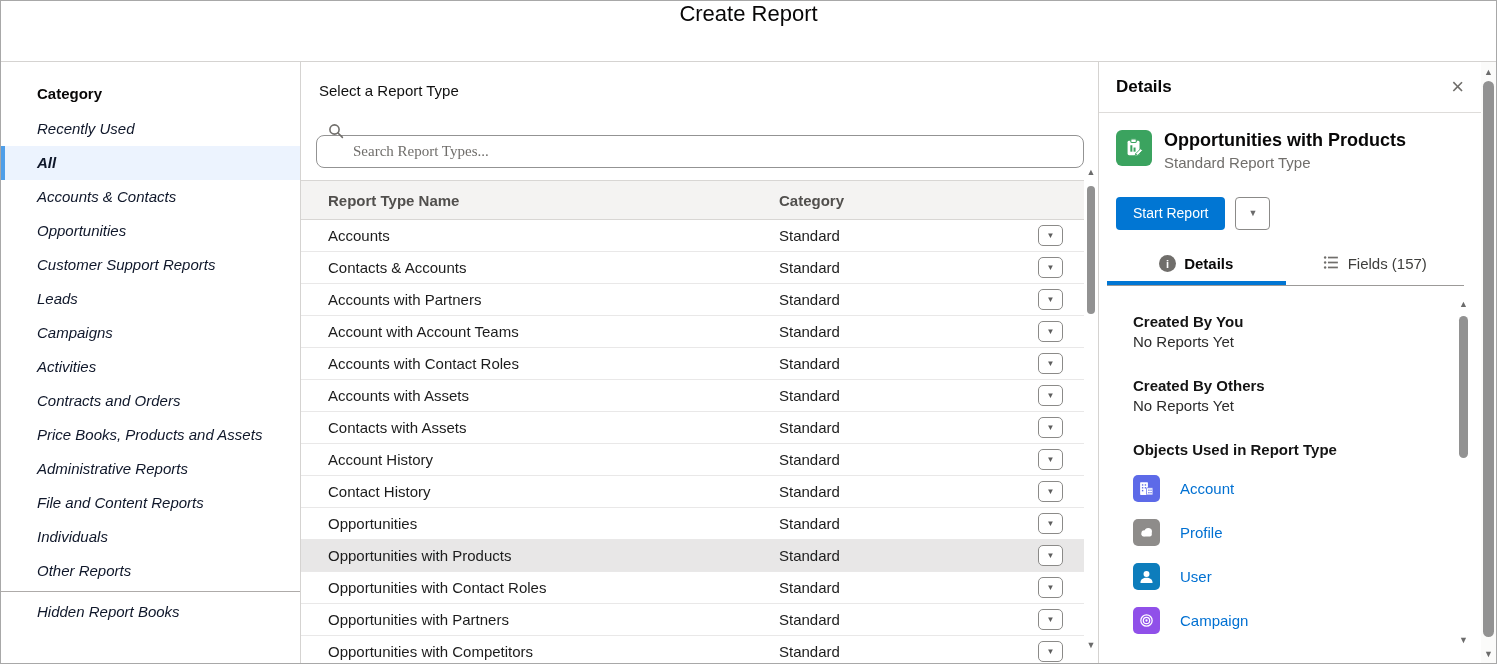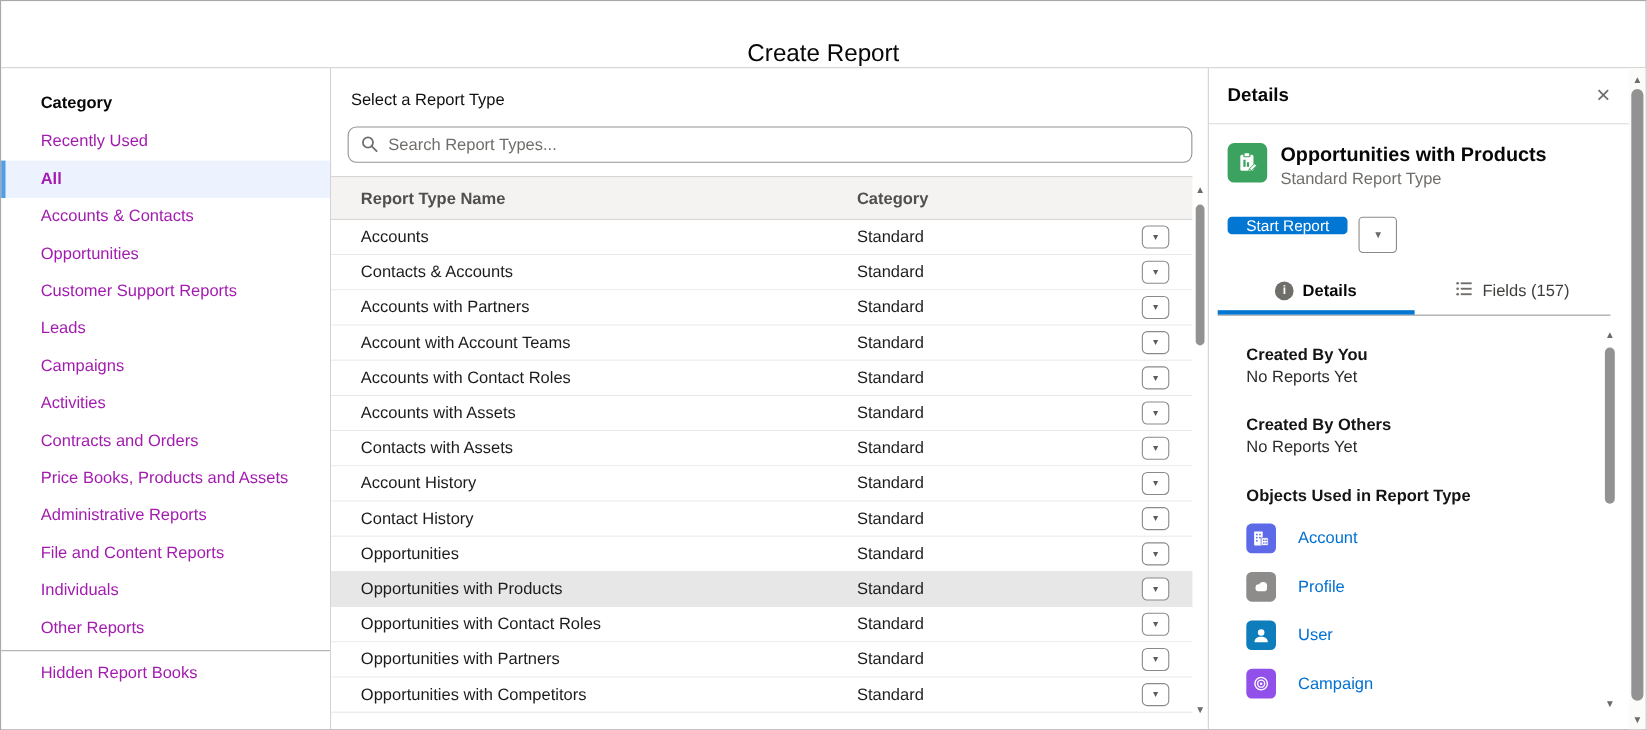--- a/index.html
+++ b/index.html
@@ -1,38 +1,38 @@
 <!DOCTYPE html>
 <html><head>
 <meta charset="utf-8">
 <style>
   * { box-sizing: border-box; margin: 0; padding: 0; }
   html,body { background:#fff; }
   body { font-family: "Liberation Sans", sans-serif; color:#181818; }
   .app { position:relative; width:1497px; height:664px; background:#fff; border:1px solid #a8a8a8; overflow:hidden; }
 
   
-  .titlebar { height:61px; display:flex; align-items:flex-end; justify-content:center; border-bottom:1px solid #d5d3d1; }
+  .titlebar { height:61px; display:flex; align-items:flex-start; justify-content:center; border-bottom:1px solid #d5d3d1; }
   .titlebar .title { font-size:22px; color:#080707; }
 
   
   .body { display:flex; height:601px; }
 
   
   .sidebar { width:300px; flex:0 0 300px; border-right:1px solid #d5d3d1; padding-top:13px; }
   .cat-heading { padding:10px 0 10px 36px; font-size:15px; font-weight:bold; color:#080707; }
-  .side-item { height:34px; line-height:34px; padding-left:36px; font-size:15px; color:#a21caf; cursor:pointer; white-space:nowrap; }
+  .side-item { height:34px; line-height:34px; padding-left:36px; font-size:15px; color:#0f172a; cursor:pointer; white-space:nowrap;font-style:italic; }
   .side-item.selected { background:#ecf3fe; border-left:4px solid #4f9ee8; padding-left:32px; font-weight:bold; }
   .side-divider { border-top:1px solid #aeaba9; margin:3px 0; }
 
   
   .middle { width:798px; flex:0 0 798px; border-right:1px solid #d5d3d1; position:relative; padding-top:20px; }
   .middle h2 { font-size:15px; font-weight:500; color:#101010; margin:0 0 16px 18px; }
   .search-wrap { position:relative; margin:0 14px 12px 15px; }
-  .search-wrap input { width:768px; height:33px; border:1px solid #939393; border-radius:8px; padding:0 12px 0 36px; font-size:15px; font-family:Liberation Sans, sans-serif; color:#a21caf; outline:none; }
+  .search-wrap input { width:768px; height:33px; border:1px solid #939393; border-radius:8px; padding:0 12px 0 36px; font-size:15px; font-family:Liberation Serif, serif; color:#a21caf; outline:none;margin-top:20px; }
   .search-wrap input::placeholder { color:#706e6b; }
   .search-icon-box { position:absolute; left:12px; top:8px; }
 
   .rt-table { width:783px; }
   .rt-header { height:40px; background:#f4f3f2; border-top:1px solid #d8d6d4; border-bottom:1px solid #d8d6d4; display:flex; align-items:center; font-size:15px; font-weight:bold; color:#514f4d; }
   .col-name { flex:0 0 478px; padding-left:27px; }
   .col-cat { flex:1; }
   .rt-row { height:32px; display:flex; align-items:center; border-bottom:1px solid #e9e8e8; font-size:15px; color:#1c1c1c; cursor:pointer; background:#fff; }
   .rt-row.selected { background:#e8e7e7; }
   .row-dd { width:25px; height:21px; margin-left:auto; margin-right:21px; border:1px solid #8b8a88; border-radius:5px; background:#fff; color:#5c5c5c; font-size:8px; display:flex; align-items:center; justify-content:center; cursor:pointer; }
@@ -41,21 +41,21 @@
   .details { flex:1; margin-right:15px; position:relative; }
   .d-header { height:51px; padding:0 17px; display:flex; align-items:center; justify-content:space-between; border-bottom:1px solid #dedcda; }
   .d-header .d-title { font-size:17px; font-weight:600; color:#080707; }
   .close-x { font-size:22px; color:#706e6b; cursor:pointer; line-height:1; }
   .report-head { display:flex; margin:17px 17px 0 17px; }
   .rt-icon { width:36px; height:36px; border-radius:6px; background:#3ba35f; display:flex; align-items:center; justify-content:center; flex:0 0 36px; }
   .report-head .txt { margin-left:12px; }
   .report-head .rpt-title { font-size:18px; font-weight:bold; color:#080707; line-height:1.2; }
   .report-head .rpt-sub { font-size:15px; color:#706e6b; margin-top:2px; }
   .btn-row { display:flex; margin:26px 17px 0 17px; }
-  .btn-primary { height:16px; padding:0 17px; background:#0176d3; color:#fff; border:none; border-radius:4px; font-size:14px; font-family:inherit; cursor:pointer; }
+  .btn-primary { height:33px; padding:0 17px; background:#0176d3; color:#fff; border:none; border-radius:4px; font-size:14px; font-family:inherit; cursor:pointer; }
   .btn-dd { width:35px; height:33px; margin-left:10px; background:#fff; border:1px solid #8b8a88; border-radius:4px; color:#6b6b6b; font-size:9px; display:flex; align-items:center; justify-content:center; cursor:pointer; }
   .tabs { display:flex; margin:24px 17px 0 8px; border-bottom:1px solid #9c9a98; }
   .tab { flex:1; display:flex; align-items:center; justify-content:center; gap:8px; padding-bottom:11px; font-size:15px; color:#3e3e3c; cursor:pointer; }
   .tab.active { border-bottom:4px solid #0176d3; padding-bottom:7px; font-weight:bold; color:#080707; }
   .info-badge { width:17px; height:17px; border-radius:50%; background:#706e6b; color:#fff; font-size:11px; font-weight:bold; display:flex; align-items:center; justify-content:center; }
   .d-content { padding:27px 45px 0 34px; }
   .sec { margin-bottom:27px; }
   .sec-h { font-size:15px; font-weight:bold; color:#141414; }
   .sec-t { font-size:15px; color:#2b2b2b; margin-top:3px; }
   .obj-row { display:flex; align-items:center; margin-top:17px; height:27px; }

